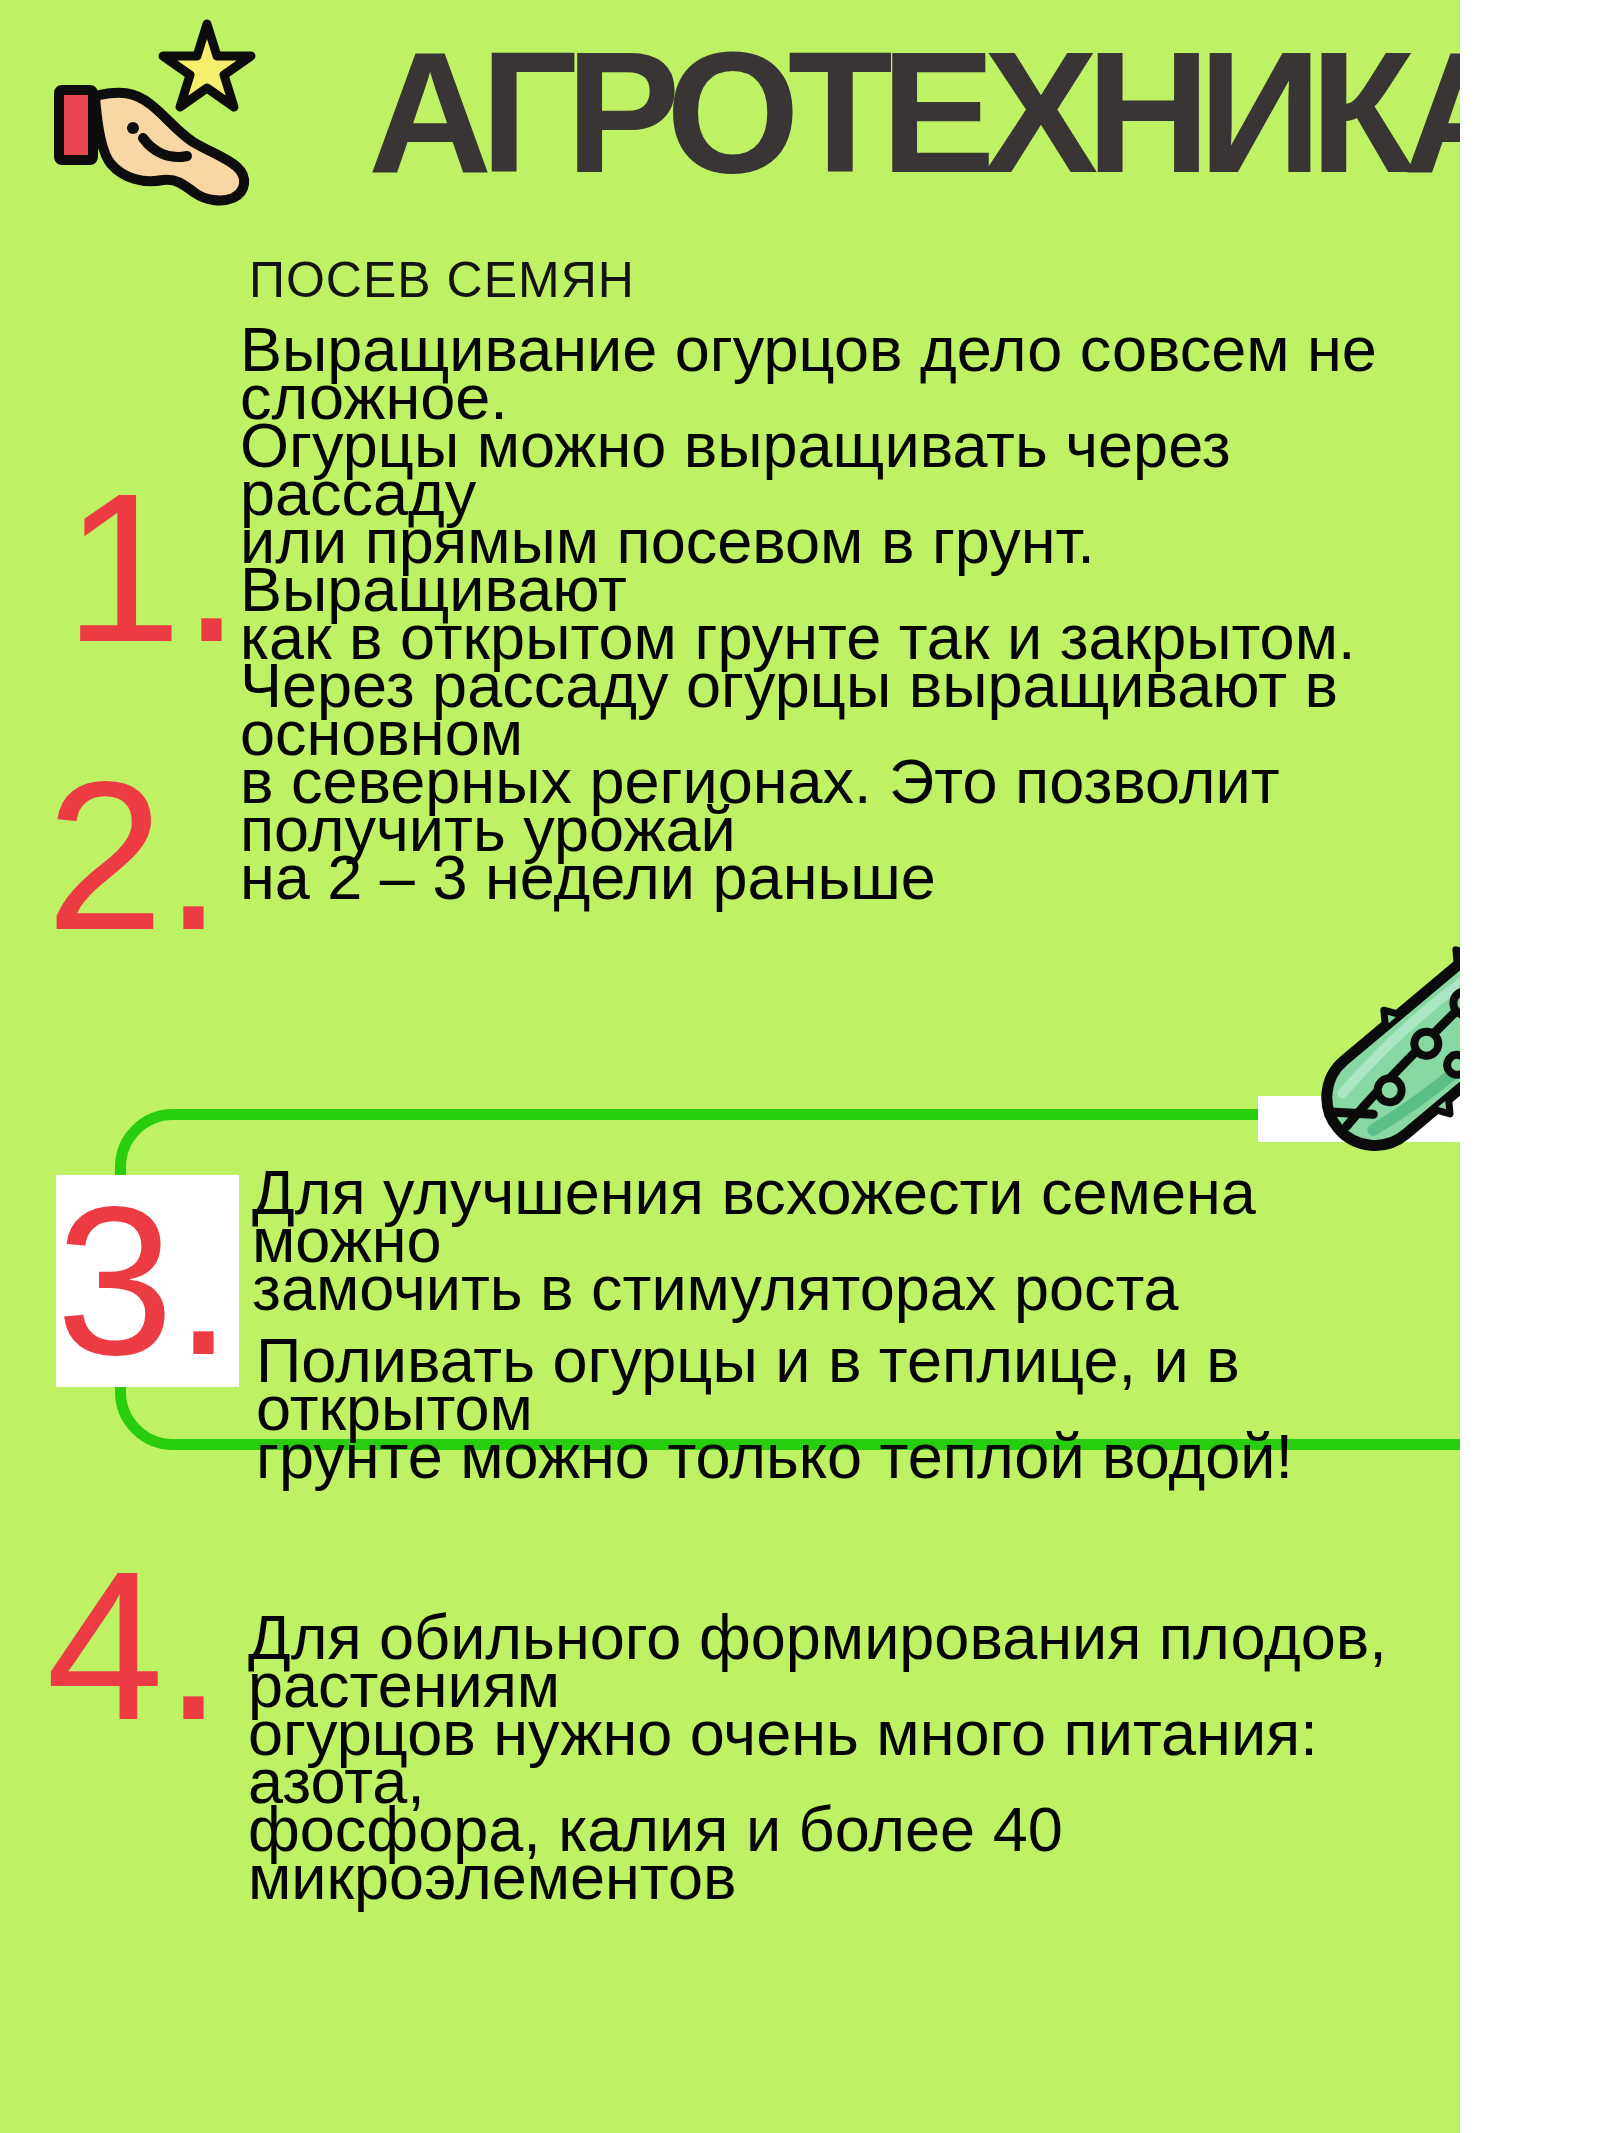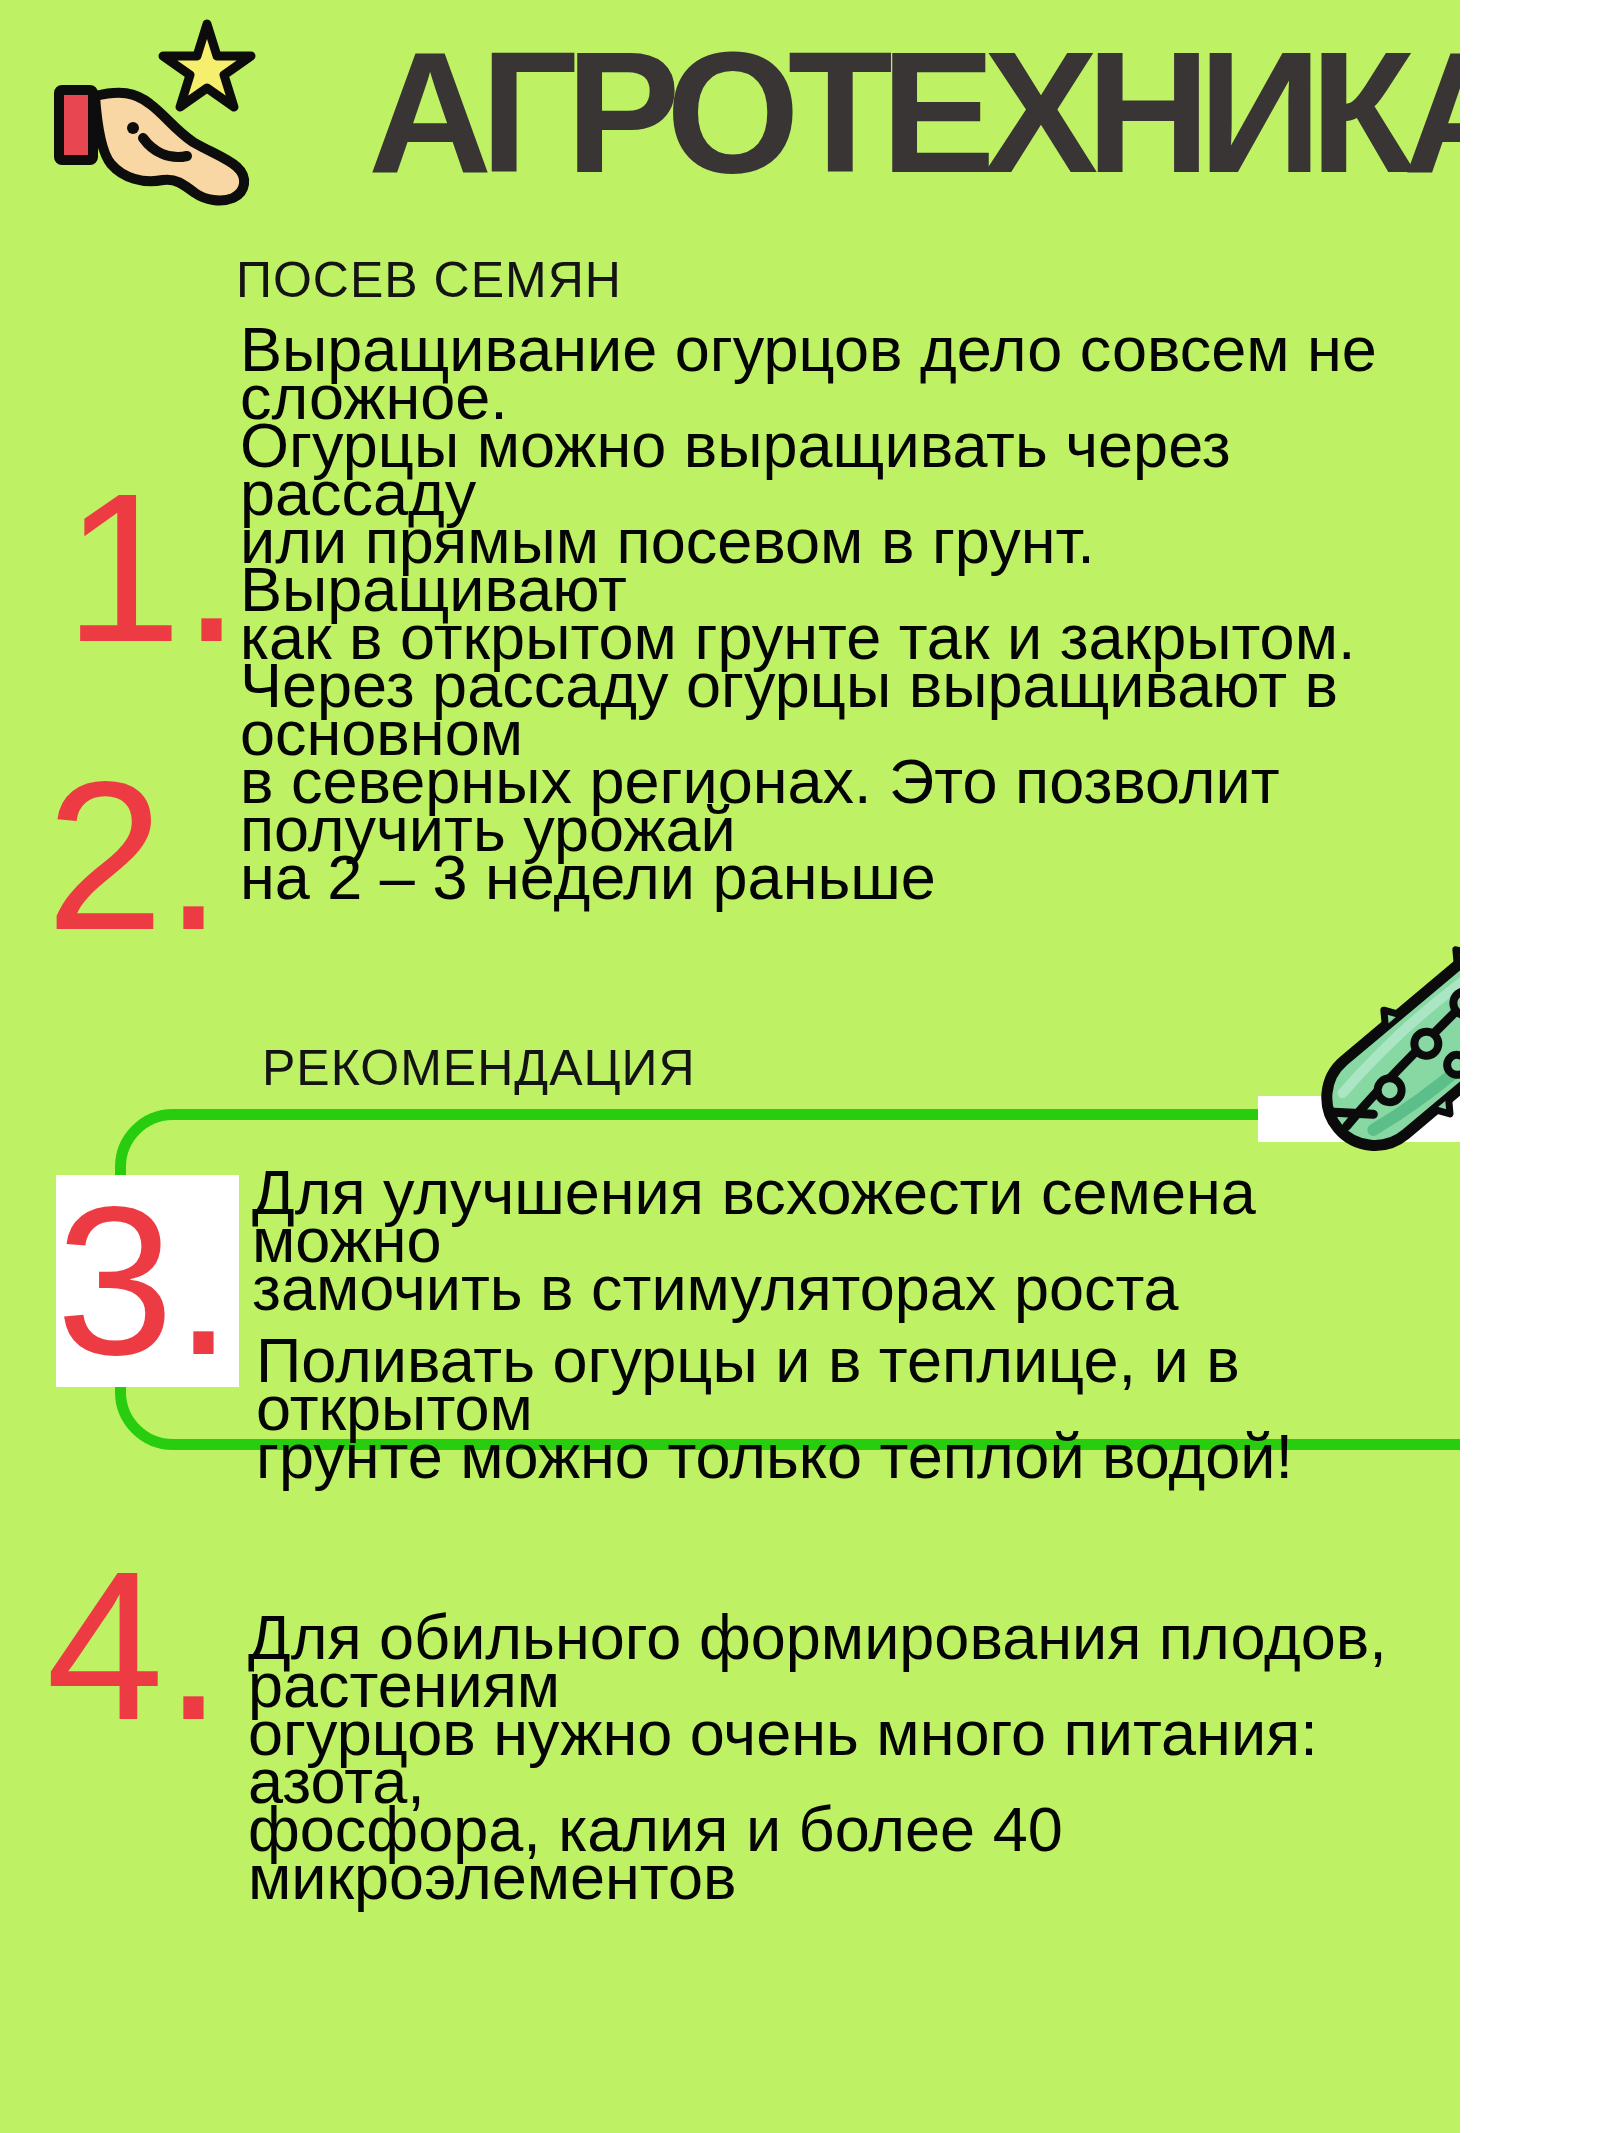--- a/index.html
+++ b/index.html
@@ -45,33 +45,32 @@
     <path d="M60,84 C85,78 100,80 115,92 C130,103 140,118 158,130 C175,140 192,146 202,155
          C213,165 211,180 198,186 C186,191 170,188 160,181 C148,172 140,166 128,168
          C108,172 88,166 76,152 C66,140 62,112 60,84 Z" fill="var(--skin,#F8D7A4)" stroke="#0d0d0d" stroke-width="10" stroke-linejoin="round"></path>
     <path d="M108,126 C118,140 134,148 152,144" fill="none" stroke="#0d0d0d" stroke-width="10" stroke-linecap="round"></path>
     <circle cx="98" cy="116" r="6" fill="#0d0d0d"></circle>
     <rect x="24" y="78" width="34" height="70" rx="3" fill="var(--cuff,#E84752)" stroke="#0d0d0d" stroke-width="10"></rect>
   </svg>
 
   <div class="abs title text-layer">АГРОТЕХНИКА</div>
 
-  <div class="abs sec-heading text-layer" style="left:236px;top:252px">ПОСЕВ СЕМЯН</div>
+  <div class="abs sec-heading text-layer" style="left:249px;top:252px">ПОСЕВ СЕМЯН</div>
   <div class="abs body-text text-layer" style="left:240px;top:325px">Выращивание огурцов дело совсем не сложное.
 Огурцы можно выращивать через рассаду
 или прямым посевом в грунт. Выращивают
 как в открытом грунте так и закрытом.
 Через рассаду огурцы выращивают в основном
 в северных регионах. Это позволит получить урожай
 на 2 – 3 недели раньше</div>
   <div class="abs big-num" style="left:64px;top:462px">1.</div>
 
   <div class="abs big-num" style="left:46px;top:750px">2.</div>
 
-  <div class="abs sec-heading text-layer" style="left:262px;top:1040px">РЕКОМЕНДАЦИЯ</div>
   <div class="abs reco-box"></div>
   <div class="abs box-mask"></div>
 
   <div class="abs body-text text-layer" style="left:252px;top:1168px">Для улучшения всхожести семена можно
 замочить в стимуляторах роста</div>
   <div class="abs big-num num-backdrop" style="left:56px;top:1175px">3.</div>
   <div class="abs body-text text-layer" style="left:256px;top:1336px">Поливать огурцы и в теплице, и в открытом
 грунте можно только теплой водой!</div>
 
   <svg class="abs icon-box" style="left:1285px;top:868px" width="330" height="330" viewBox="0 0 330 330" aria-hidden="true">

